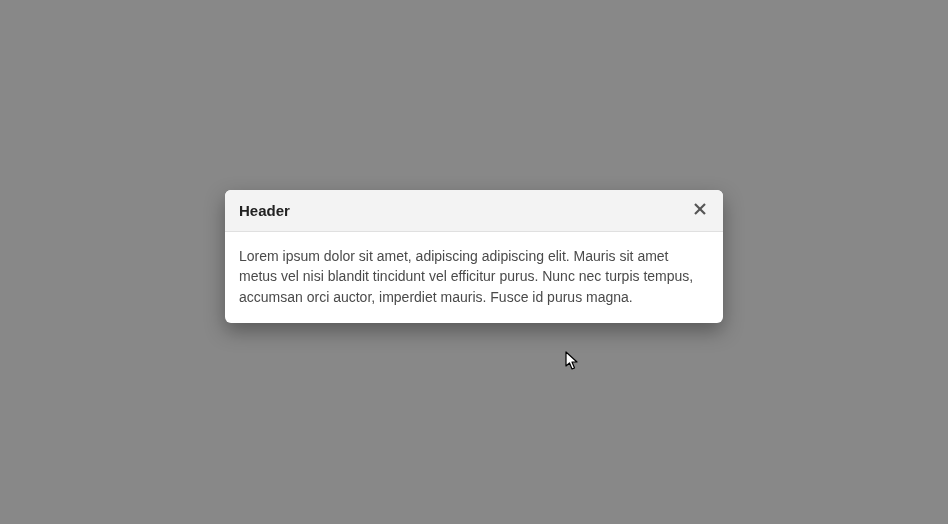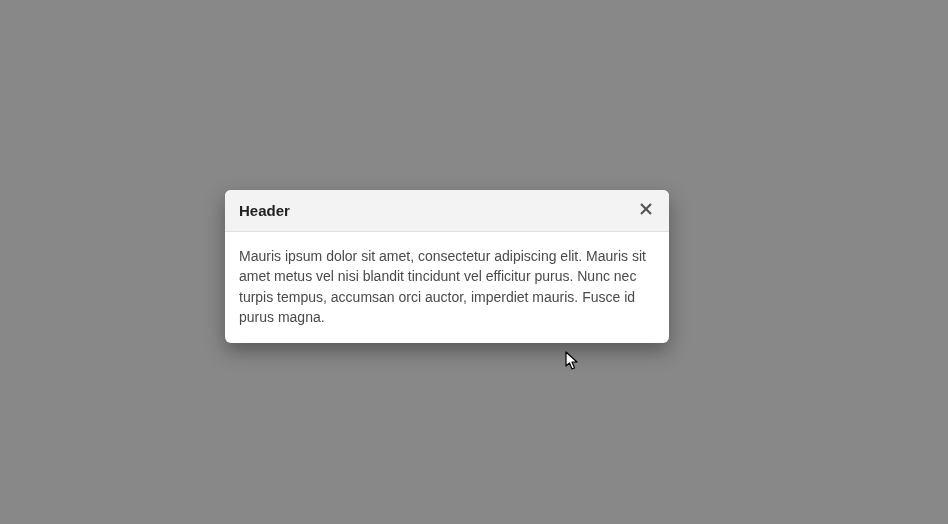--- a/index.html
+++ b/index.html
@@ -12,21 +12,21 @@
       height: 524px;
       background: #888888;
       font-family: -apple-system, BlinkMacSystemFont, "Segoe UI", Helvetica, Arial, sans-serif;
       position: relative;
       overflow: hidden;
     }
     .dialog {
       position: absolute;
       left: 225px;
       top: 190px;
-      width: 444px;
+      width: 498px;
       background: #ffffff;
       border-radius: 6px;
       box-shadow: 0 8px 20px rgba(0,0,0,0.35);
     }
     .dialog-header {
       display: flex;
       align-items: center;
       justify-content: space-between;
       padding: 10px 14px;
       background: #f3f3f3;
@@ -80,20 +80,20 @@
     <div class="dialog-title">Header</div>
     <button class="close-btn">
       <span>
         <svg viewBox="0 0 14 14" fill="none">
           <line x1="2" y1="2" x2="12" y2="12"></line>
           <line x1="12" y1="2" x2="2" y2="12"></line>
         </svg>
       </span>
     </button>
   </div>
-  <div class="dialog-body">Mauris ipsum dolor sit amet, consectetur adipiscing elit. Mauris sit amet metus vel nisi blandit tincidunt vel efficitur purus. Nunc nec turpis tempus, accumsan orci auctor, imperdiet mauris. Fusce id purus magna.</div>
+  <div class="dialog-body">Lorem ipsum dolor sit amet, adipiscing adipiscing elit. Mauris sit amet metus vel nisi blandit tincidunt vel efficitur purus. Nunc nec turpis tempus, accumsan orci auctor, imperdiet mauris. Fusce id purus magna.</div>
 </div>
 
 <div class="cursor">
   <svg viewBox="0 0 16 20">
     <path d="M1 1 L1 15 L4.5 12 L7 18 L9.5 17 L7 11 L12 11 Z" fill="#ffffff" stroke="#000000" stroke-width="1.2" stroke-linejoin="round"></path>
   </svg>
 </div>
 
 </body></html>

